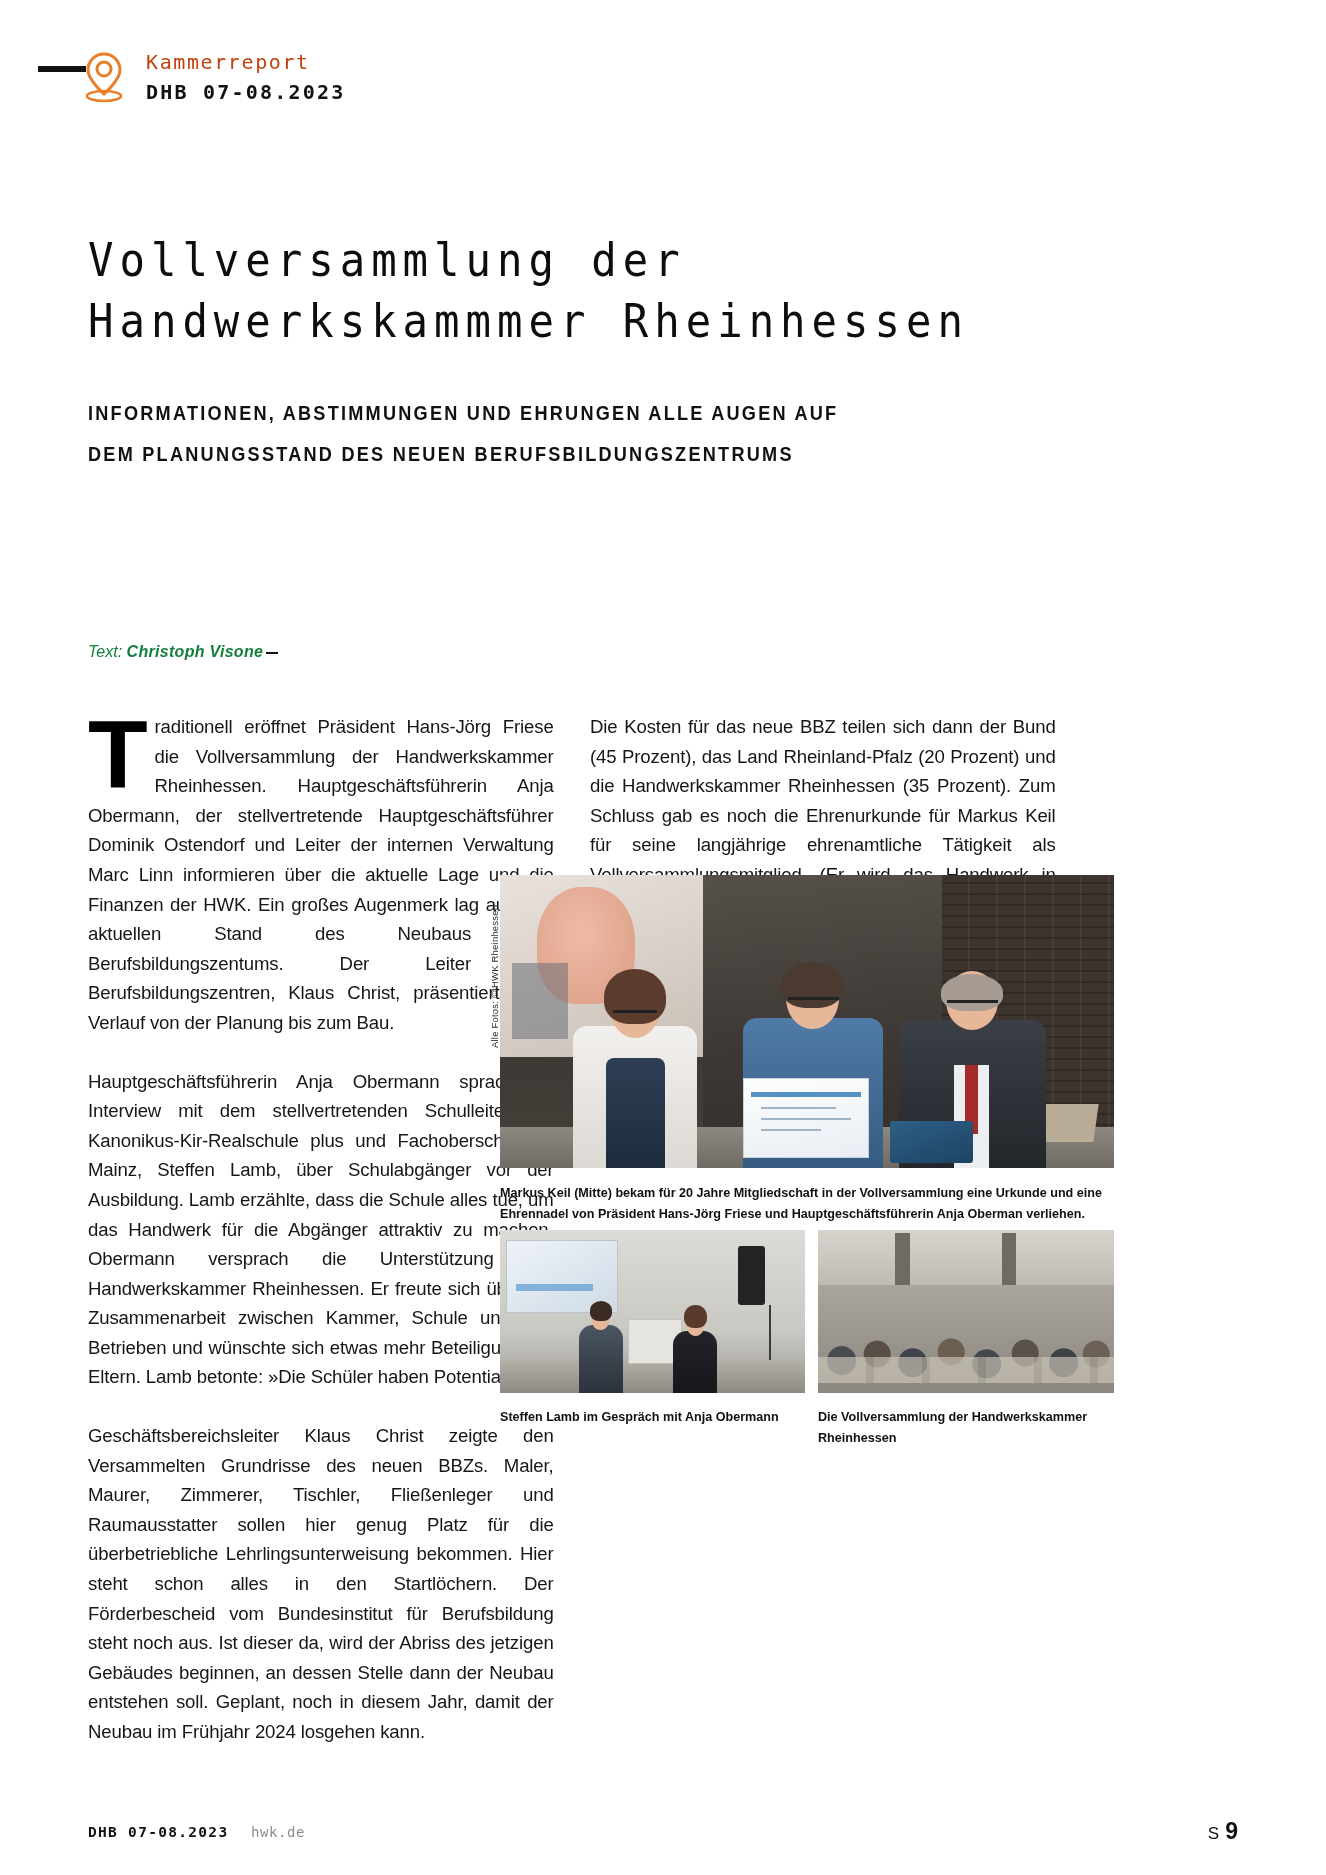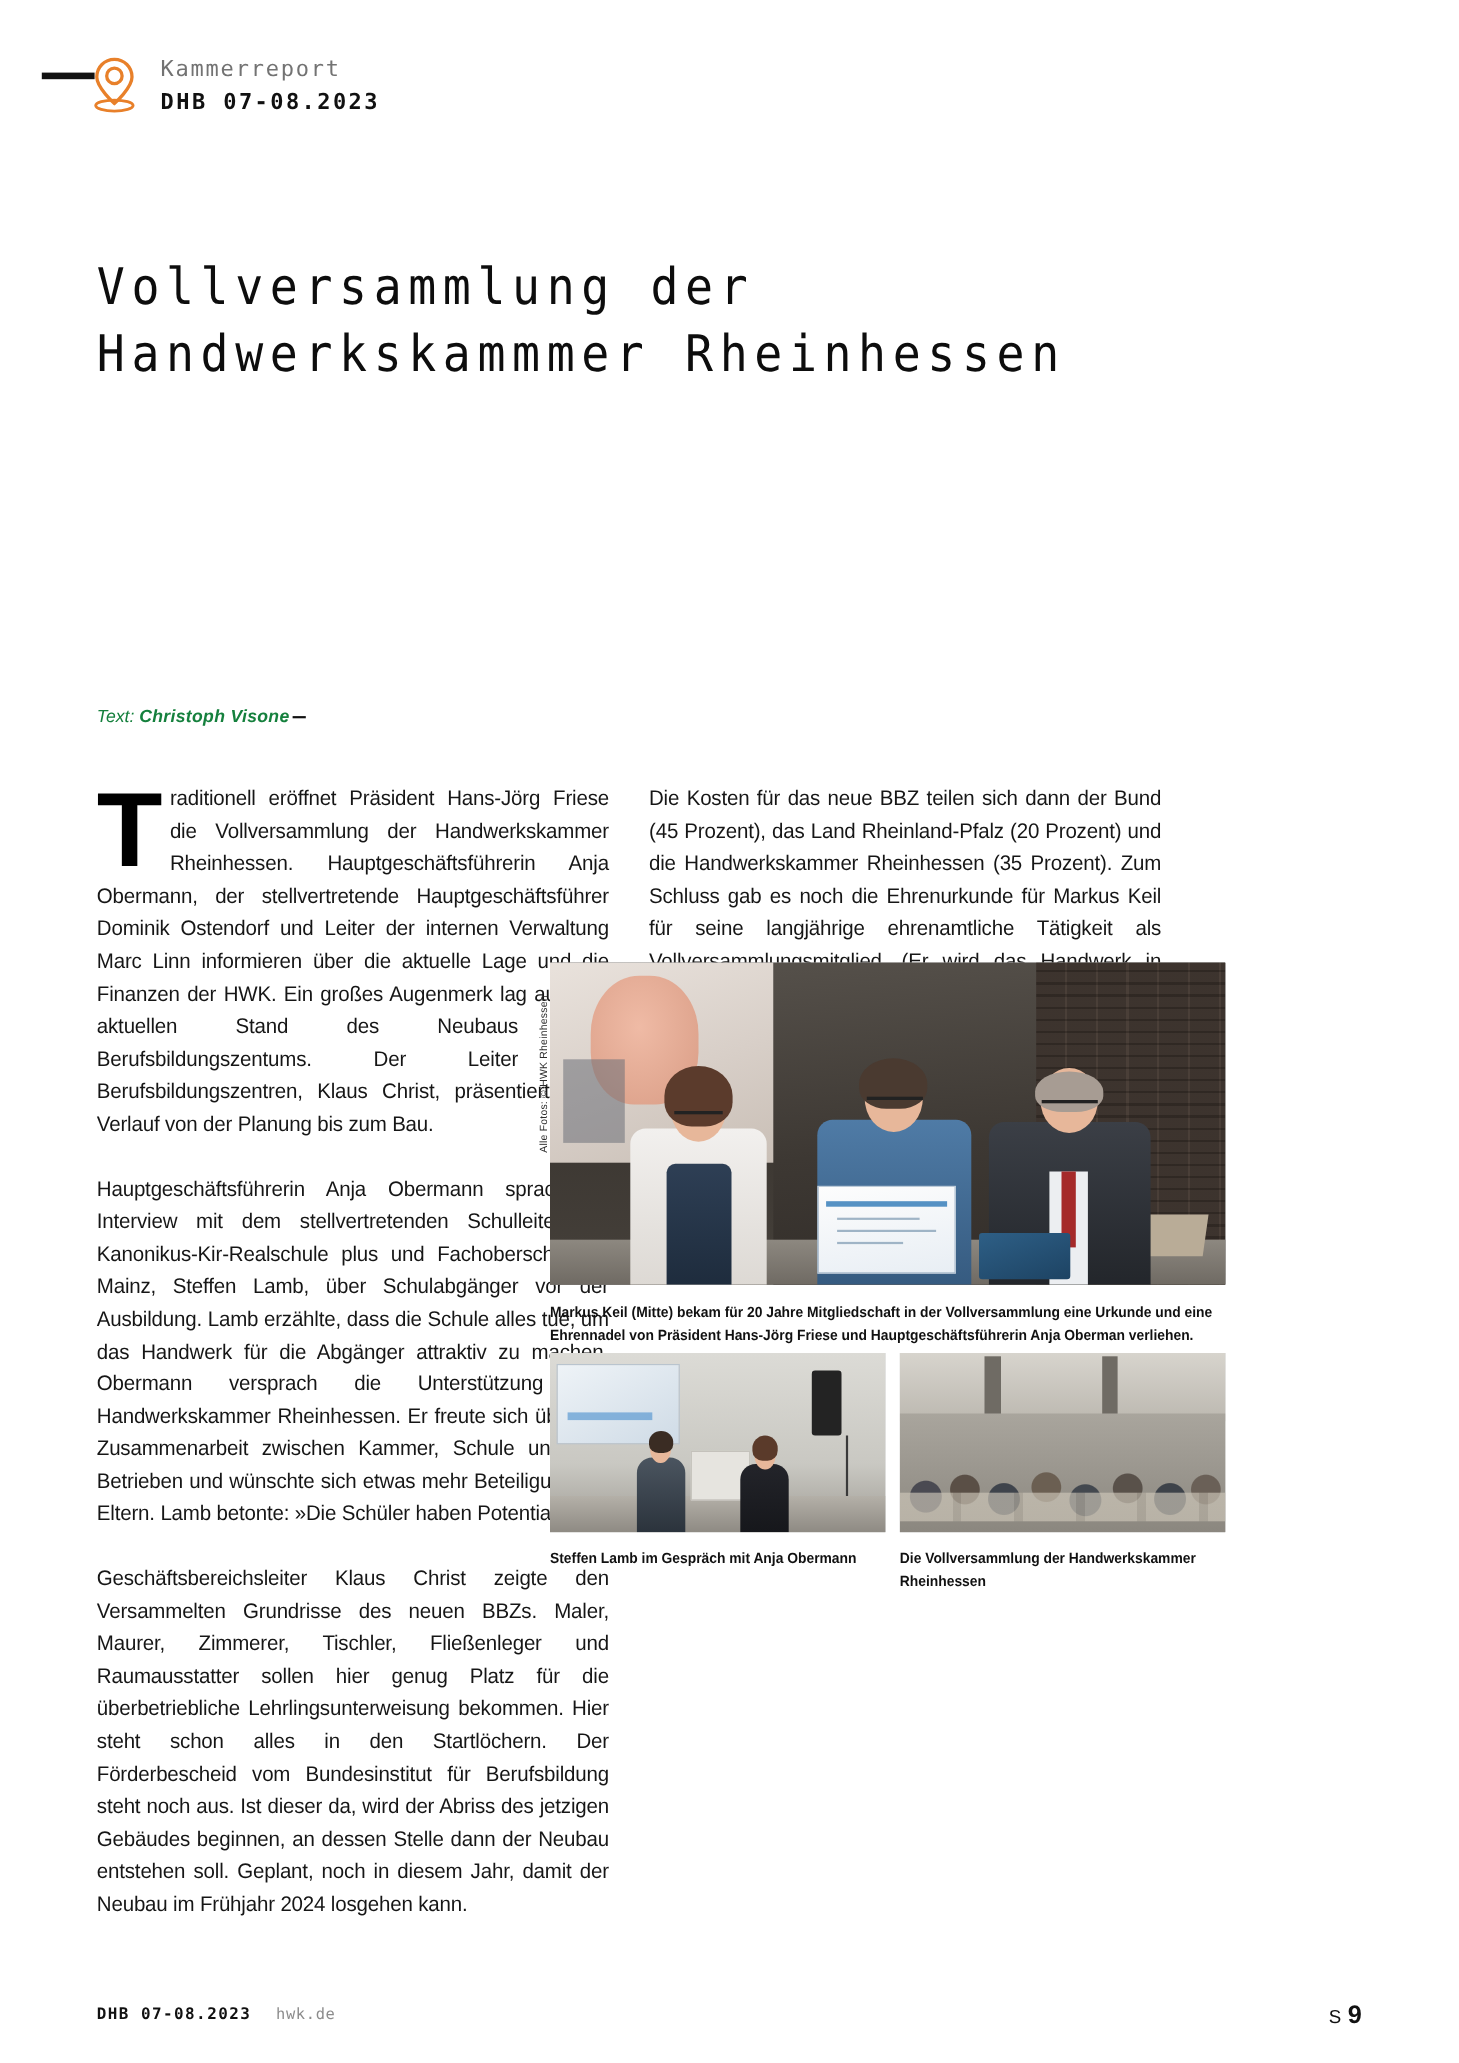--- a/index.html
+++ b/index.html
@@ -13,21 +13,21 @@
   }
   .page{position:relative;width:1326px;height:1875px;}
 
   
   .header{position:absolute;left:0;top:28px;width:100%;height:70px;}
   .header-rule{position:absolute;left:38px;top:38px;width:48px;height:6px;background:#111;}
   .pin-icon{position:absolute;left:82px;top:22px;width:44px;height:56px;}
   .header-texts{position:absolute;left:146px;top:22px;}
   .kammerreport{
     font-family:"DejaVu Sans Mono", monospace;
-    font-size:20px;letter-spacing:1.6px;color:#737373;line-height:1.25;
+    font-size:20px;letter-spacing:1.6px;color:#c2410c;line-height:1.25;
     font-weight:400;
   }
   .dhb-issue{
     font-family:"DejaVu Sans Mono", monospace;
     font-size:20px;letter-spacing:2.2px;color:#111;font-weight:700;
     margin-top:5px;line-height:1.25;
   }
 
   
   .title-block{position:absolute;left:88px;top:230px;width:1180px;}
@@ -201,20 +201,24 @@
       <div class="kammerreport">Kammerreport</div>
       <div class="dhb-issue">DHB 07-08.2023</div>
     </div>
   </div>
 
   <div class="title-block">
     <div class="title-line">Vollversammlung der</div>
     <div class="title-line">Handwerkskammmer Rheinhessen</div>
   </div>
 
+  <div class="subtitle-block">
+    <div class="subtitle-line">INFORMATIONEN, ABSTIMMUNGEN UND EHRUNGEN ALLE AUGEN AUF</div>
+    <div class="subtitle-line">DEM PLANUNGSSTAND DES NEUEN BERUFSBILDUNGSZENTRUMS</div>
+  </div>
 
   <div class="byline">
     <span class="lbl">Text:</span>
     <span class="nm">Christoph Visone</span><span class="dash"></span>
   </div>
 
   <div class="col col1">
     <div class="bodytext">
       <p><span class="dropcap">T</span><span>raditionell eröffnet Präsident Hans-Jörg Friese die Vollversammlung der Handwerkskammer Rheinhessen. Hauptgeschäftsführerin Anja Obermann, der stellvertretende Hauptgeschäftsführer Dominik Ostendorf und Leiter der internen Verwaltung Marc Linn informieren über die aktuelle Lage und die Finanzen der HWK. Ein großes Augenmerk lag auf dem aktuellen Stand des Neubaus des Berufsbildungszentums. Der Leiter der Berufsbildungszentren, Klaus Christ, präsentierte den Verlauf von der Planung bis zum Bau.</span></p>
       <p>Hauptgeschäftsführerin Anja Obermann sprach im Interview mit dem stellvertretenden Schulleiter der Kanonikus-Kir-Realschule plus und Fachoberschule in Mainz, Steffen Lamb, über Schulabgänger vor der Ausbildung. Lamb erzählte, dass die Schule alles tue, um das Handwerk für die Abgänger attraktiv zu machen. Obermann versprach die Unterstützung der Handwerkskammer Rheinhessen. Er freute sich über die Zusammenarbeit zwischen Kammer, Schule und den Betrieben und wünschte sich etwas mehr Beteiligung der Eltern. Lamb betonte: »Die Schüler haben Potential.«</p>

